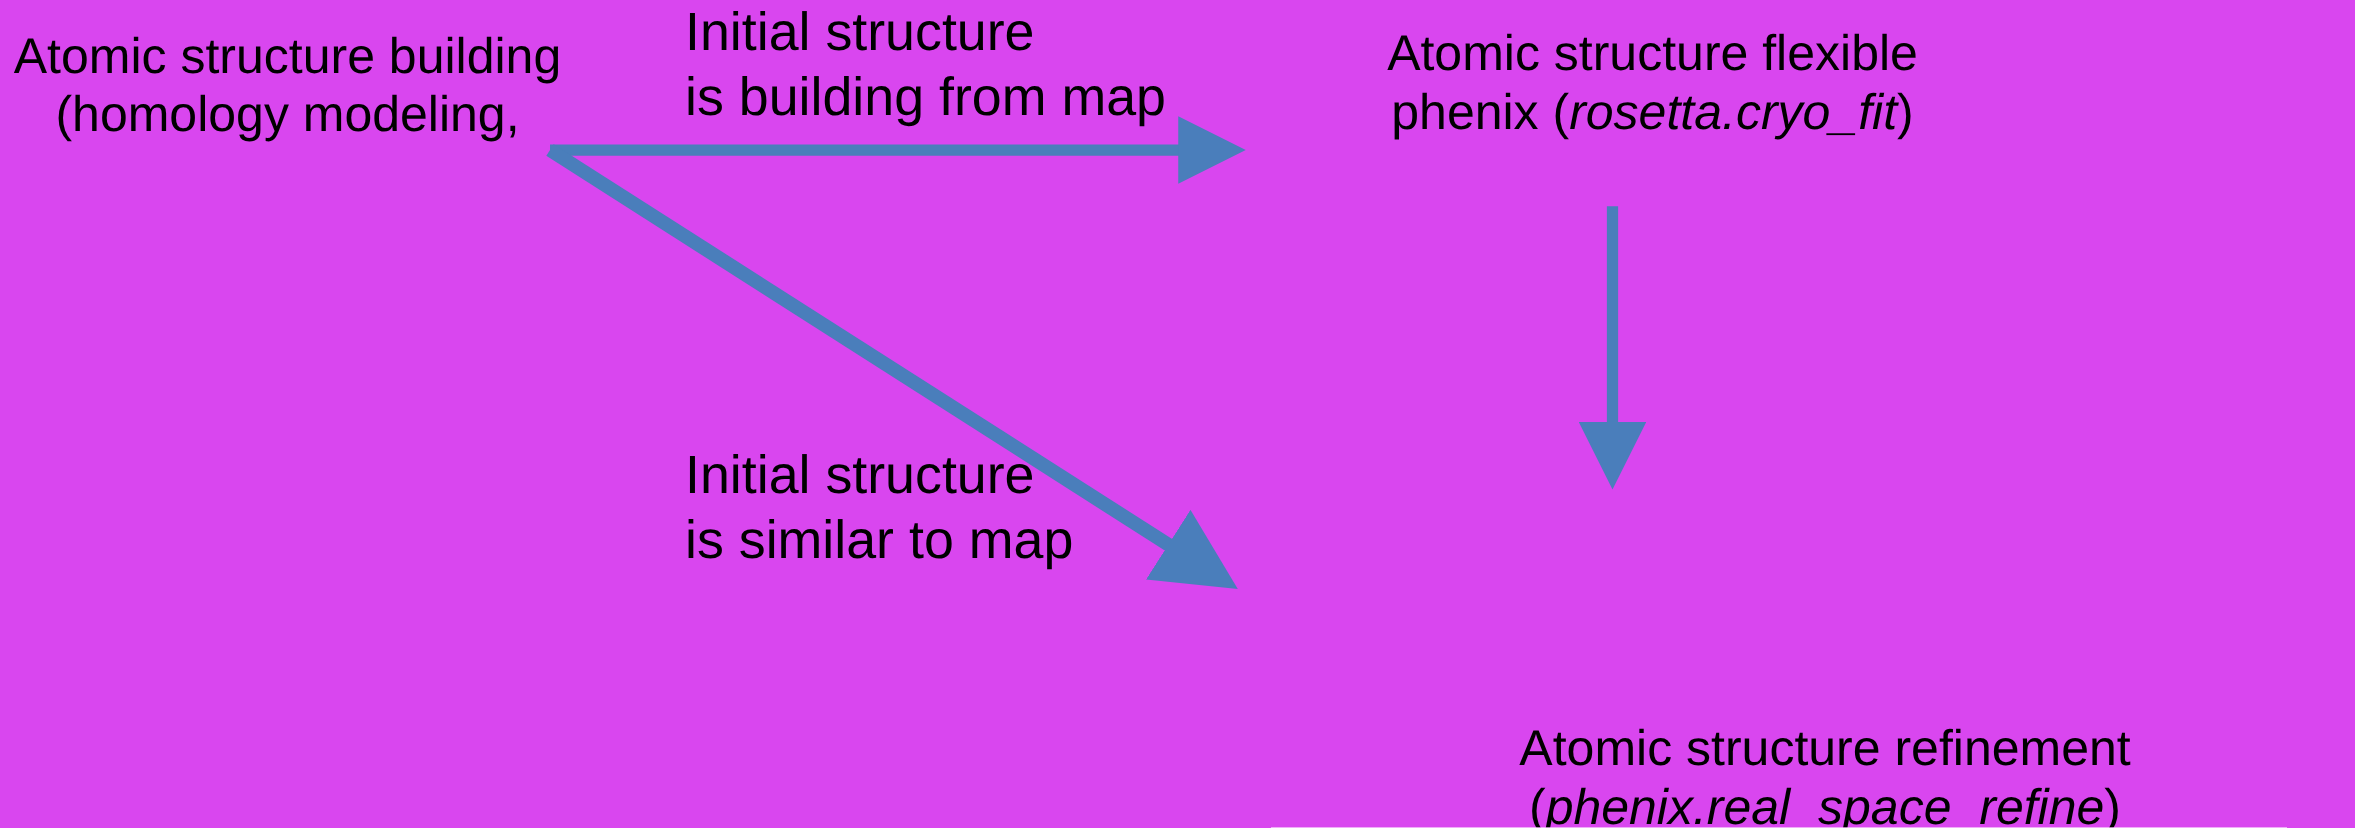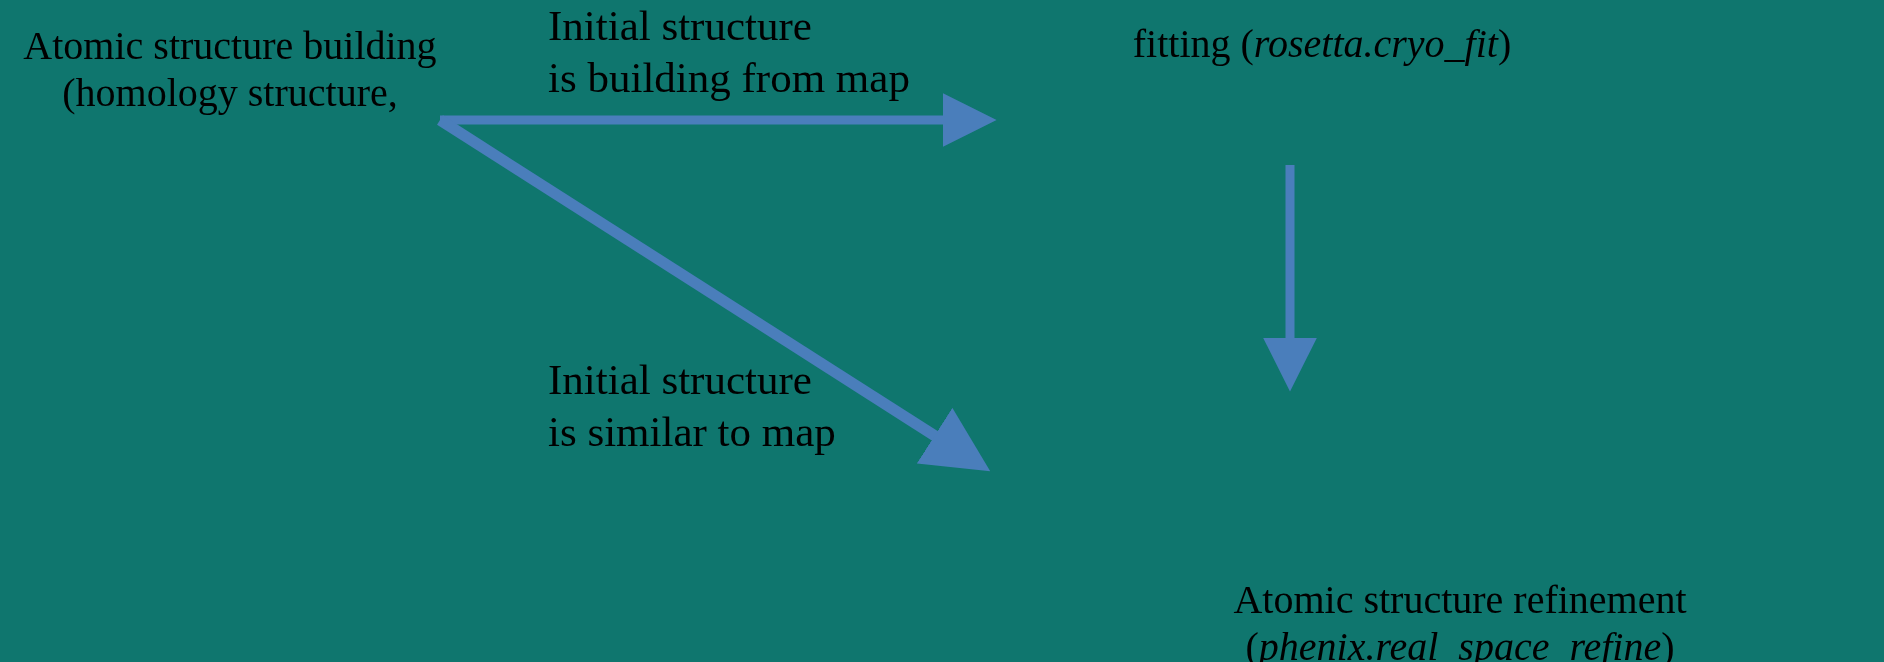--- a/index.html
+++ b/index.html
@@ -4,23 +4,23 @@
 <style>
   html, body {
     margin: 0;
     padding: 0;
     background: #ffffff;
   }
   #canvas {
     position: relative;
     width: 1884px;
     height: 662px;
-    background: #0f766e;
+    background: #d946ef;
     overflow: hidden;
-    font-family: Liberation Serif, serif;
+    font-family: Liberation Sans, sans-serif;
     color: #000000;
   }
   .textblock {
     position: absolute;
     text-align: center;
     line-height: 1.18;
     font-size: 40px;
     color: #000000;
     white-space: nowrap;
   }
@@ -104,25 +104,26 @@
       <line x1="440" y1="120" x2="968" y2="457" stroke="#4a7ebb" stroke-width="11" marker-end="url(#ah2)"></line>
     </g>
 
     <g>
       <line x1="1290" y1="165" x2="1290" y2="370" stroke="#4a7ebb" stroke-width="9" marker-end="url(#ah3)"></line>
     </g>
   </svg>
 
   <div class="textblock" id="block-build">
     <span class="line">Atomic structure building</span>
-    <span class="line">(homology structure,</span>
+    <span class="line">(homology modeling,</span>
   </div>
 
   <div class="textblock" id="block-fit">
-    <span class="line"><span>fitting (</span><span class="ital">rosetta.cryo_fit</span><span>)</span></span>
+    <span class="line">Atomic structure flexible</span>
+    <span class="line"><span>phenix (</span><span class="ital">rosetta.cryo_fit</span><span>)</span></span>
   </div>
 
   <div class="textblock" id="block-refine">
     <span class="line">Atomic structure refinement</span>
     <span class="line"><span>(</span><span class="ital">phenix.real_space_refine</span><span>)</span></span>
   </div>
 
   <div class="label" id="label-different">
     <span class="line">Initial structure</span>
     <span class="line">is building from map</span>

